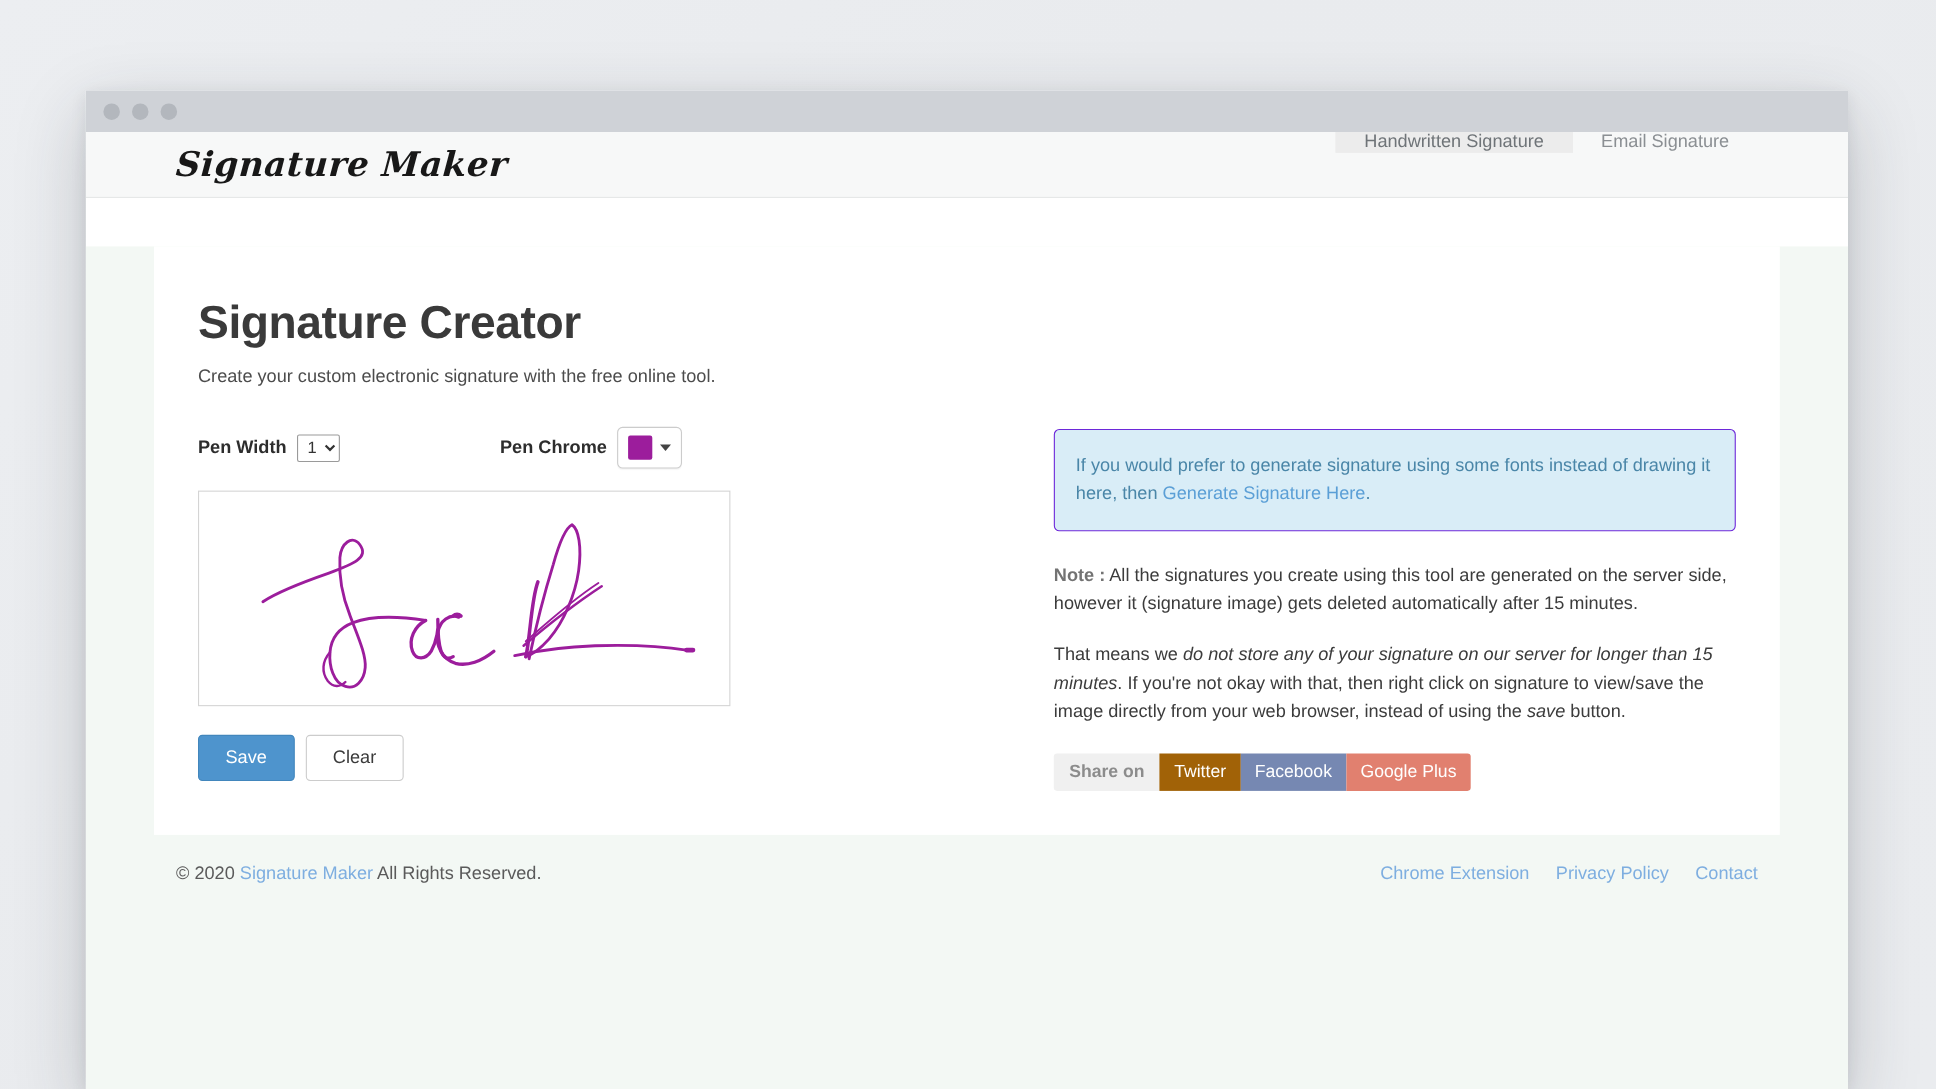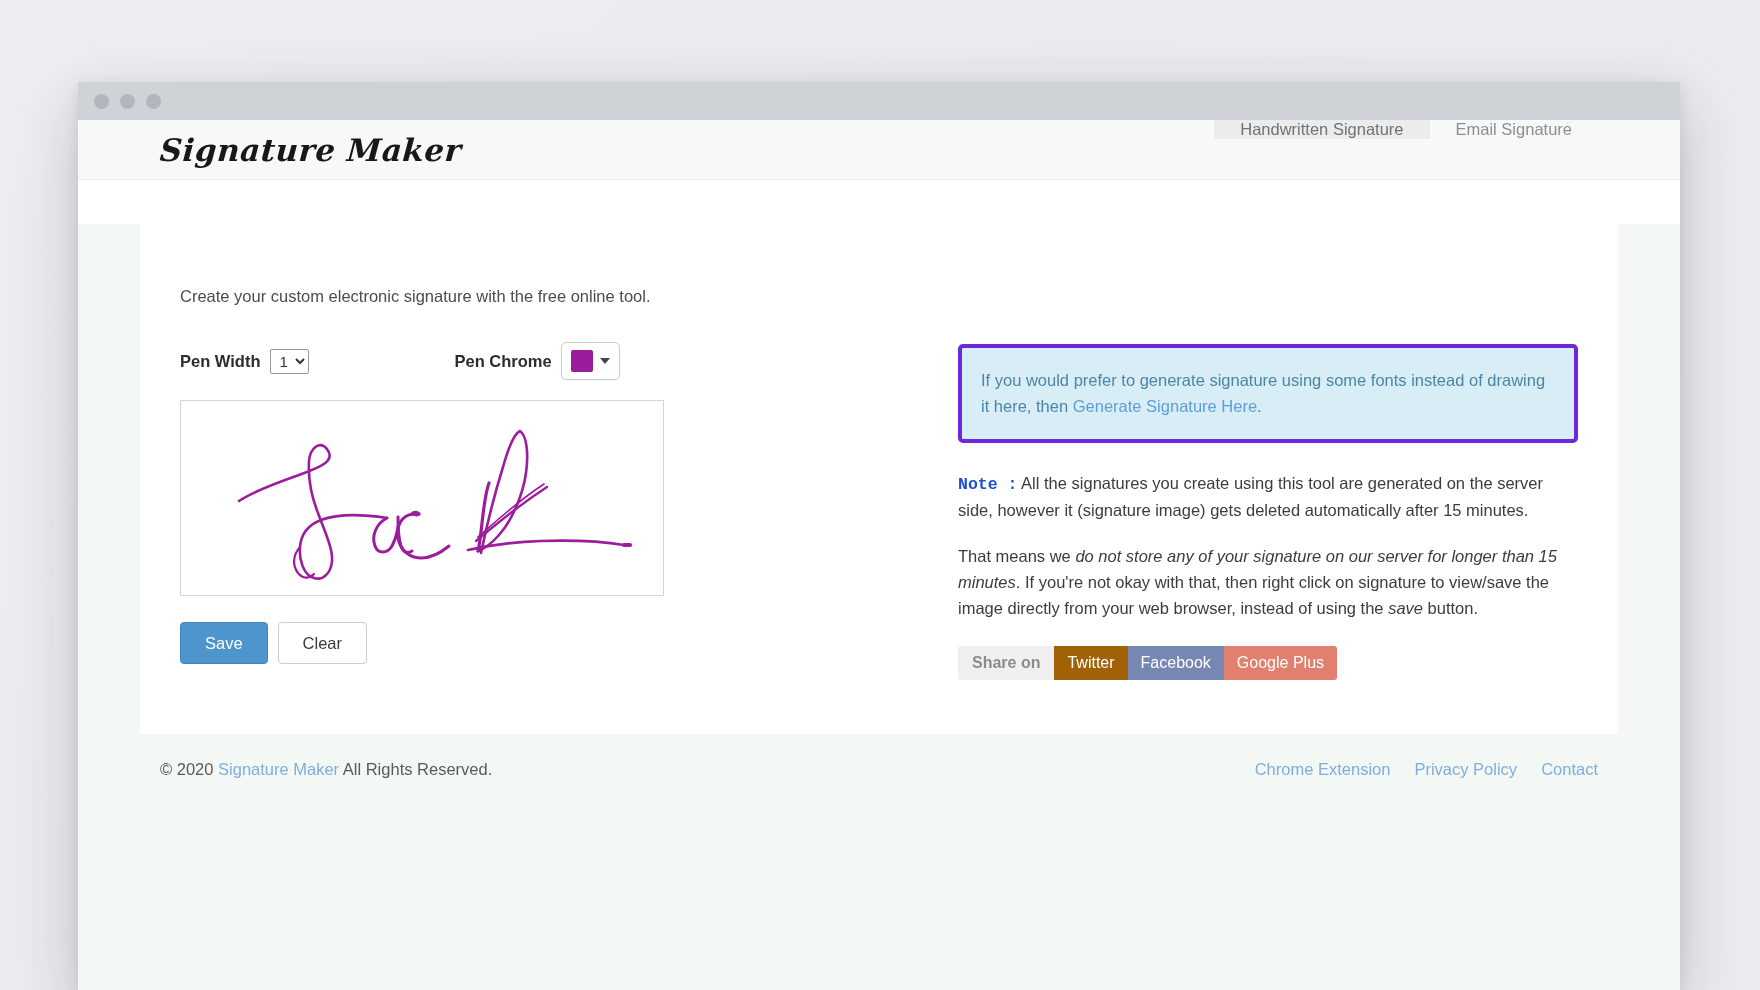--- a/index.html
+++ b/index.html
@@ -208,39 +208,39 @@
   .btn-default {
     background: #ffffff;
     color: #3b3b3b;
     border-color: #cccccc;
   }
 
   
   .alert-info {
     background: #d9edf7;
     color: #4a86a8;
-    border: 4px solid #6d28d9;
+    border: 1px solid #6d28d9;
     border-radius: 5px;
     padding: 20px 19px;
     font-size: 16.5px;
     line-height: 1.55;
   }
   .alert-info a {
     color: #5b9fd6;
     text-decoration: none;
   }
 
   .note-block { margin-top: 28px; }
   .note-para {
     font-size: 16.5px;
     color: #3c3c3c;
     line-height: 1.57;
     margin-bottom: 20px;
   }
-  .note-para strong { font-weight: 700; color: #1d4ed8; font-family: Liberation Mono, monospace; }
+  .note-para strong { font-weight: 700; color: #737373; }
   .note-para em { font-style: italic; }
 
   
   .share-bar {
     margin-top: 24px;
     display: flex;
     align-items: center;
   }
   .share-label {
     background: #f0f0f0;
@@ -299,20 +299,21 @@
         <div class="nav-item active">Handwritten Signature</div>
         <div class="nav-item">Email Signature</div>
       </div>
     </div>
 
     <div class="page-body">
 
       <div class="content-card">
         <div class="card-inner">
 
+          <h1 class="page-title">Signature Creator</h1>
           <div class="subtitle">Create your custom electronic signature with the free online tool.</div>
 
           <div class="columns">
 
             <div class="col-left">
 
               <div class="pen-controls">
                 <div class="control-group">
                   <span class="control-label">Pen Width</span>
                   <select class="pen-width-select">

